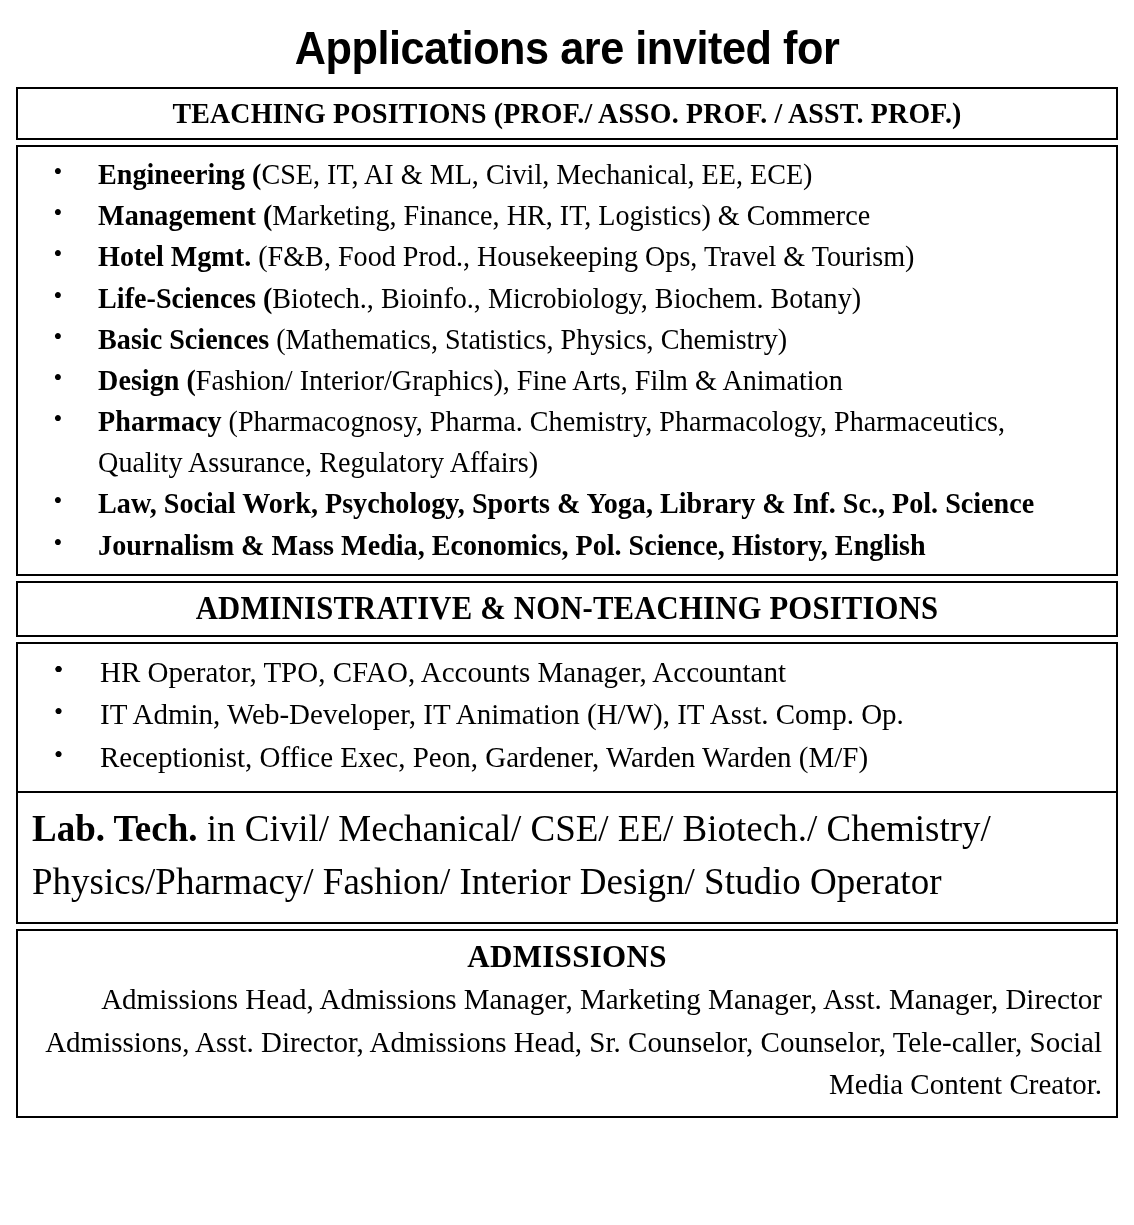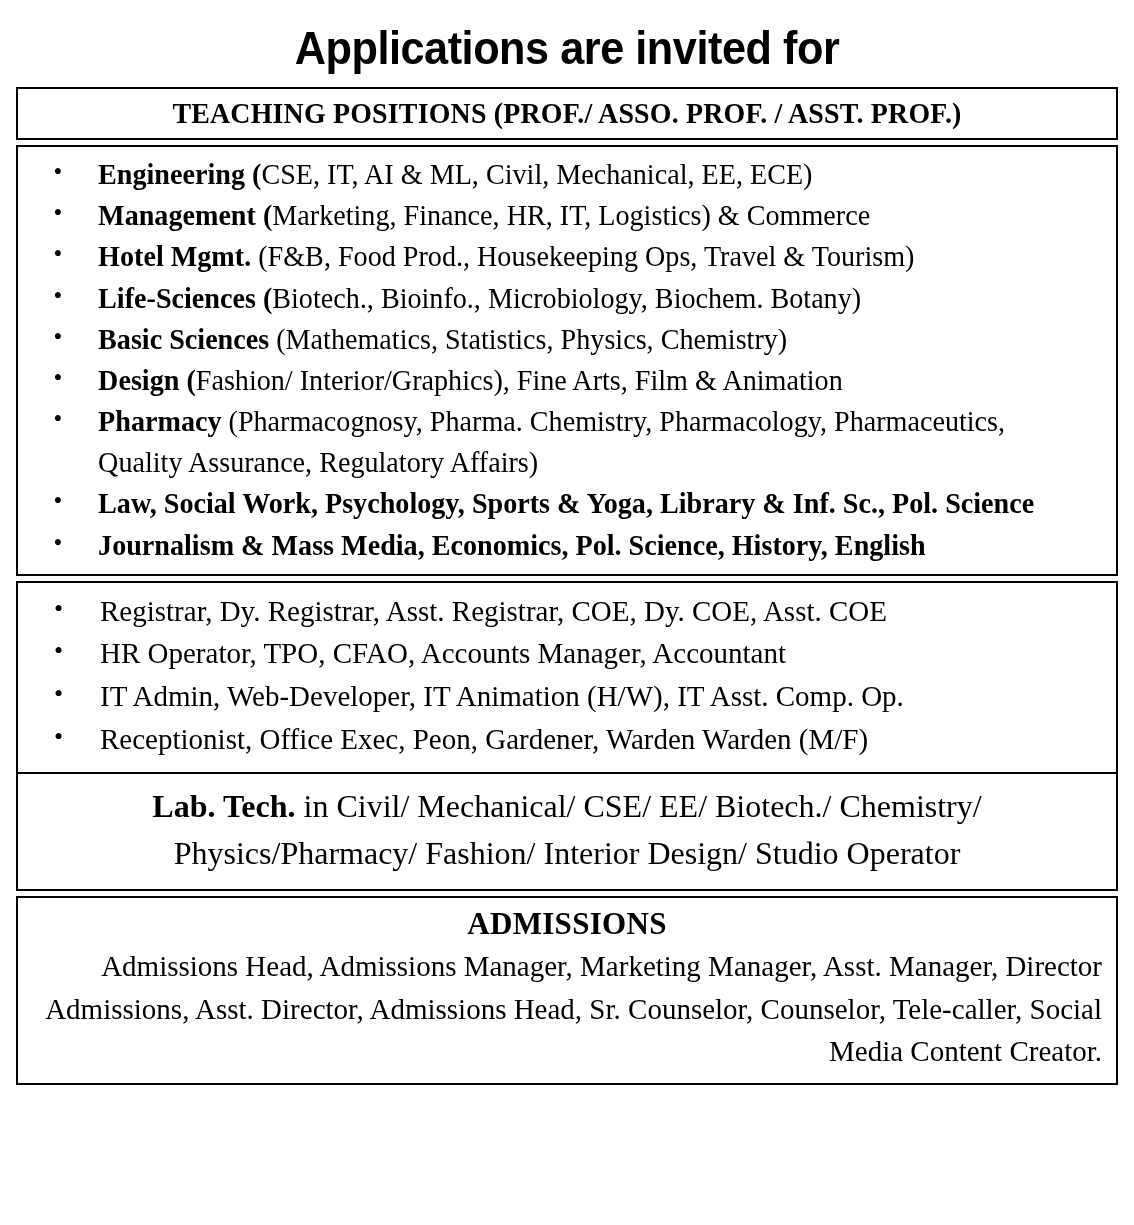--- a/index.html
+++ b/index.html
@@ -101,22 +101,21 @@
     line-height: 1.47;
   }
 
   
   .admin-body { padding-bottom: 2px; }
   .divider {
     border-top: 2px solid #000;
     margin: 4px 0 0 0;
   }
   .labtech {
-    text-align: center;
-    font-size: 32px;
+    font-size: 37px;
     line-height: 1.45;
     padding: 9px 14px 11px 14px;
   }
   .labtech .lead { font-weight: bold; }
 
   
   .admissions-box { margin-bottom: 18px; }
   .adm-title {
     text-align: center;
     font-weight: bold;
@@ -168,26 +167,29 @@
       </li>
       <li>
         <span class="bullet">•</span><span class="lead">Law, Social Work, Psychology, Sports &amp; Yoga, Library &amp; Inf. Sc., Pol. Science</span><span></span>
       </li>
       <li>
         <span class="bullet">•</span><span class="lead">Journalism &amp; Mass Media, Economics, Pol. Science, History, English</span><span></span>
       </li>
     </ul>
   </div>
 
+  <div class="box tight">
+    <div class="section-header header-admin">ADMINISTRATIVE &amp; NON-TEACHING POSITIONS</div>
+  </div>
 
   <div class="box">
     <div class="admin-body">
       <ul class="blist admin-list">
         <li>
-          <span class="bullet">•</span><span>Registrar, Dy. Registrar, Asst. Registrar,  COE, Dy. COE, Asst. COE</span>
+          <span class="bullet">•</span>
         </li>
         <li>
           <span class="bullet">•</span><span>HR Operator, TPO, CFAO, Accounts Manager, Accountant</span>
         </li>
         <li>
           <span class="bullet">•</span><span>IT Admin, Web-Developer, IT Animation (H/W), IT Asst. Comp. Op.</span>
         </li>
         <li>
           <span class="bullet">•</span><span>Receptionist, Office Exec, Peon, Gardener, Warden Warden (M/F)</span>
         </li>

